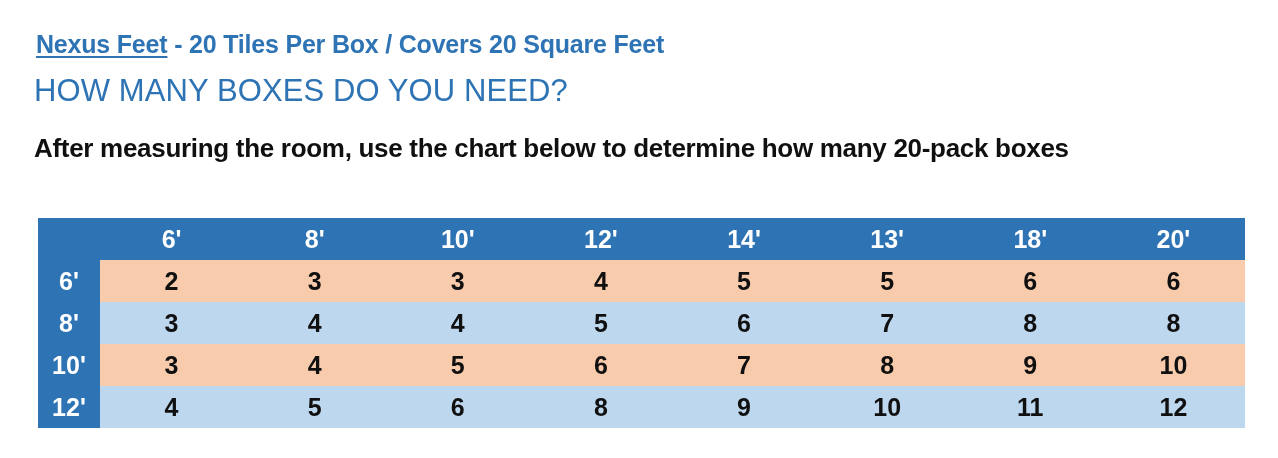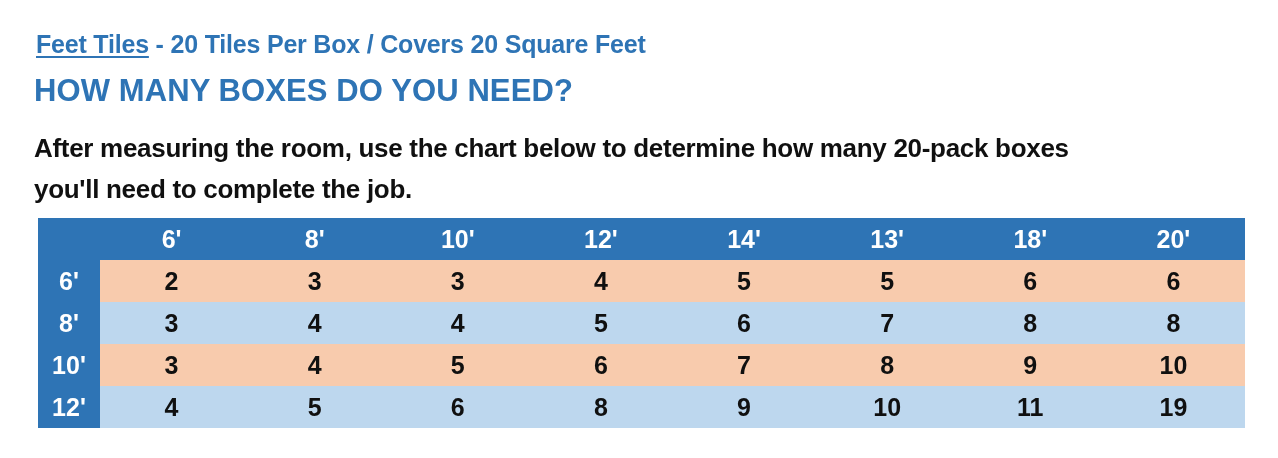--- a/index.html
+++ b/index.html
@@ -42,21 +42,21 @@
   .subtitle .rest {
     font-weight: bold;
   }
 
   .headline {
     position: absolute;
     left: 34px;
     top: 73px;
     font-size: 31px;
     line-height: 36px;
-    font-weight: bold;
+    font-weight: normal;
     color: #2E74B5;
     white-space: nowrap;
     letter-spacing: 0.1px;
   }
 
   .body-copy {
     position: absolute;
     left: 34px;
     top: 128px;
     width: 1215px;
@@ -112,28 +112,27 @@
 
   .row-peach .data-cell { background: #F8CBAD; color: #101010; }
   .row-blue  .data-cell { background: #BDD7EE; color: #101010; }
 </style>
 </head>
 <body>
 
 <div class="page">
 
   <div class="subtitle">
-    <span class="brand">Feet Tiles</span><span class="rest"> - 20 Tiles Per Box / Covers 20 Square Feet</span>
+    <span class="brand">Nexus Feet</span><span class="rest"> - 20 Tiles Per Box / Covers 20 Square Feet</span>
   </div>
 
   <div class="headline">HOW MANY BOXES DO YOU NEED?</div>
 
   <div class="body-copy">
     <span class="line">After measuring the room, use the chart below to determine how many 20-pack boxes</span>
-    <span class="line">you'll need to complete the job.</span>
   </div>
 
   <table class="chart">
     <tbody>
       <tr class="head-row">
         <th class="corner-cell"></th>
         <th class="col-head">6'</th>
         <th class="col-head">8'</th>
         <th class="col-head">10'</th>
         <th class="col-head">12'</th>
@@ -181,18 +180,18 @@
 
       <tr class="row-blue">
         <th class="row-head">12'</th>
         <td class="data-cell">4</td>
         <td class="data-cell">5</td>
         <td class="data-cell">6</td>
         <td class="data-cell">8</td>
         <td class="data-cell">9</td>
         <td class="data-cell">10</td>
         <td class="data-cell">11</td>
-        <td class="data-cell">19</td>
+        <td class="data-cell">12</td>
       </tr>
     </tbody>
   </table>
 
 </div>
 
 </body></html>

